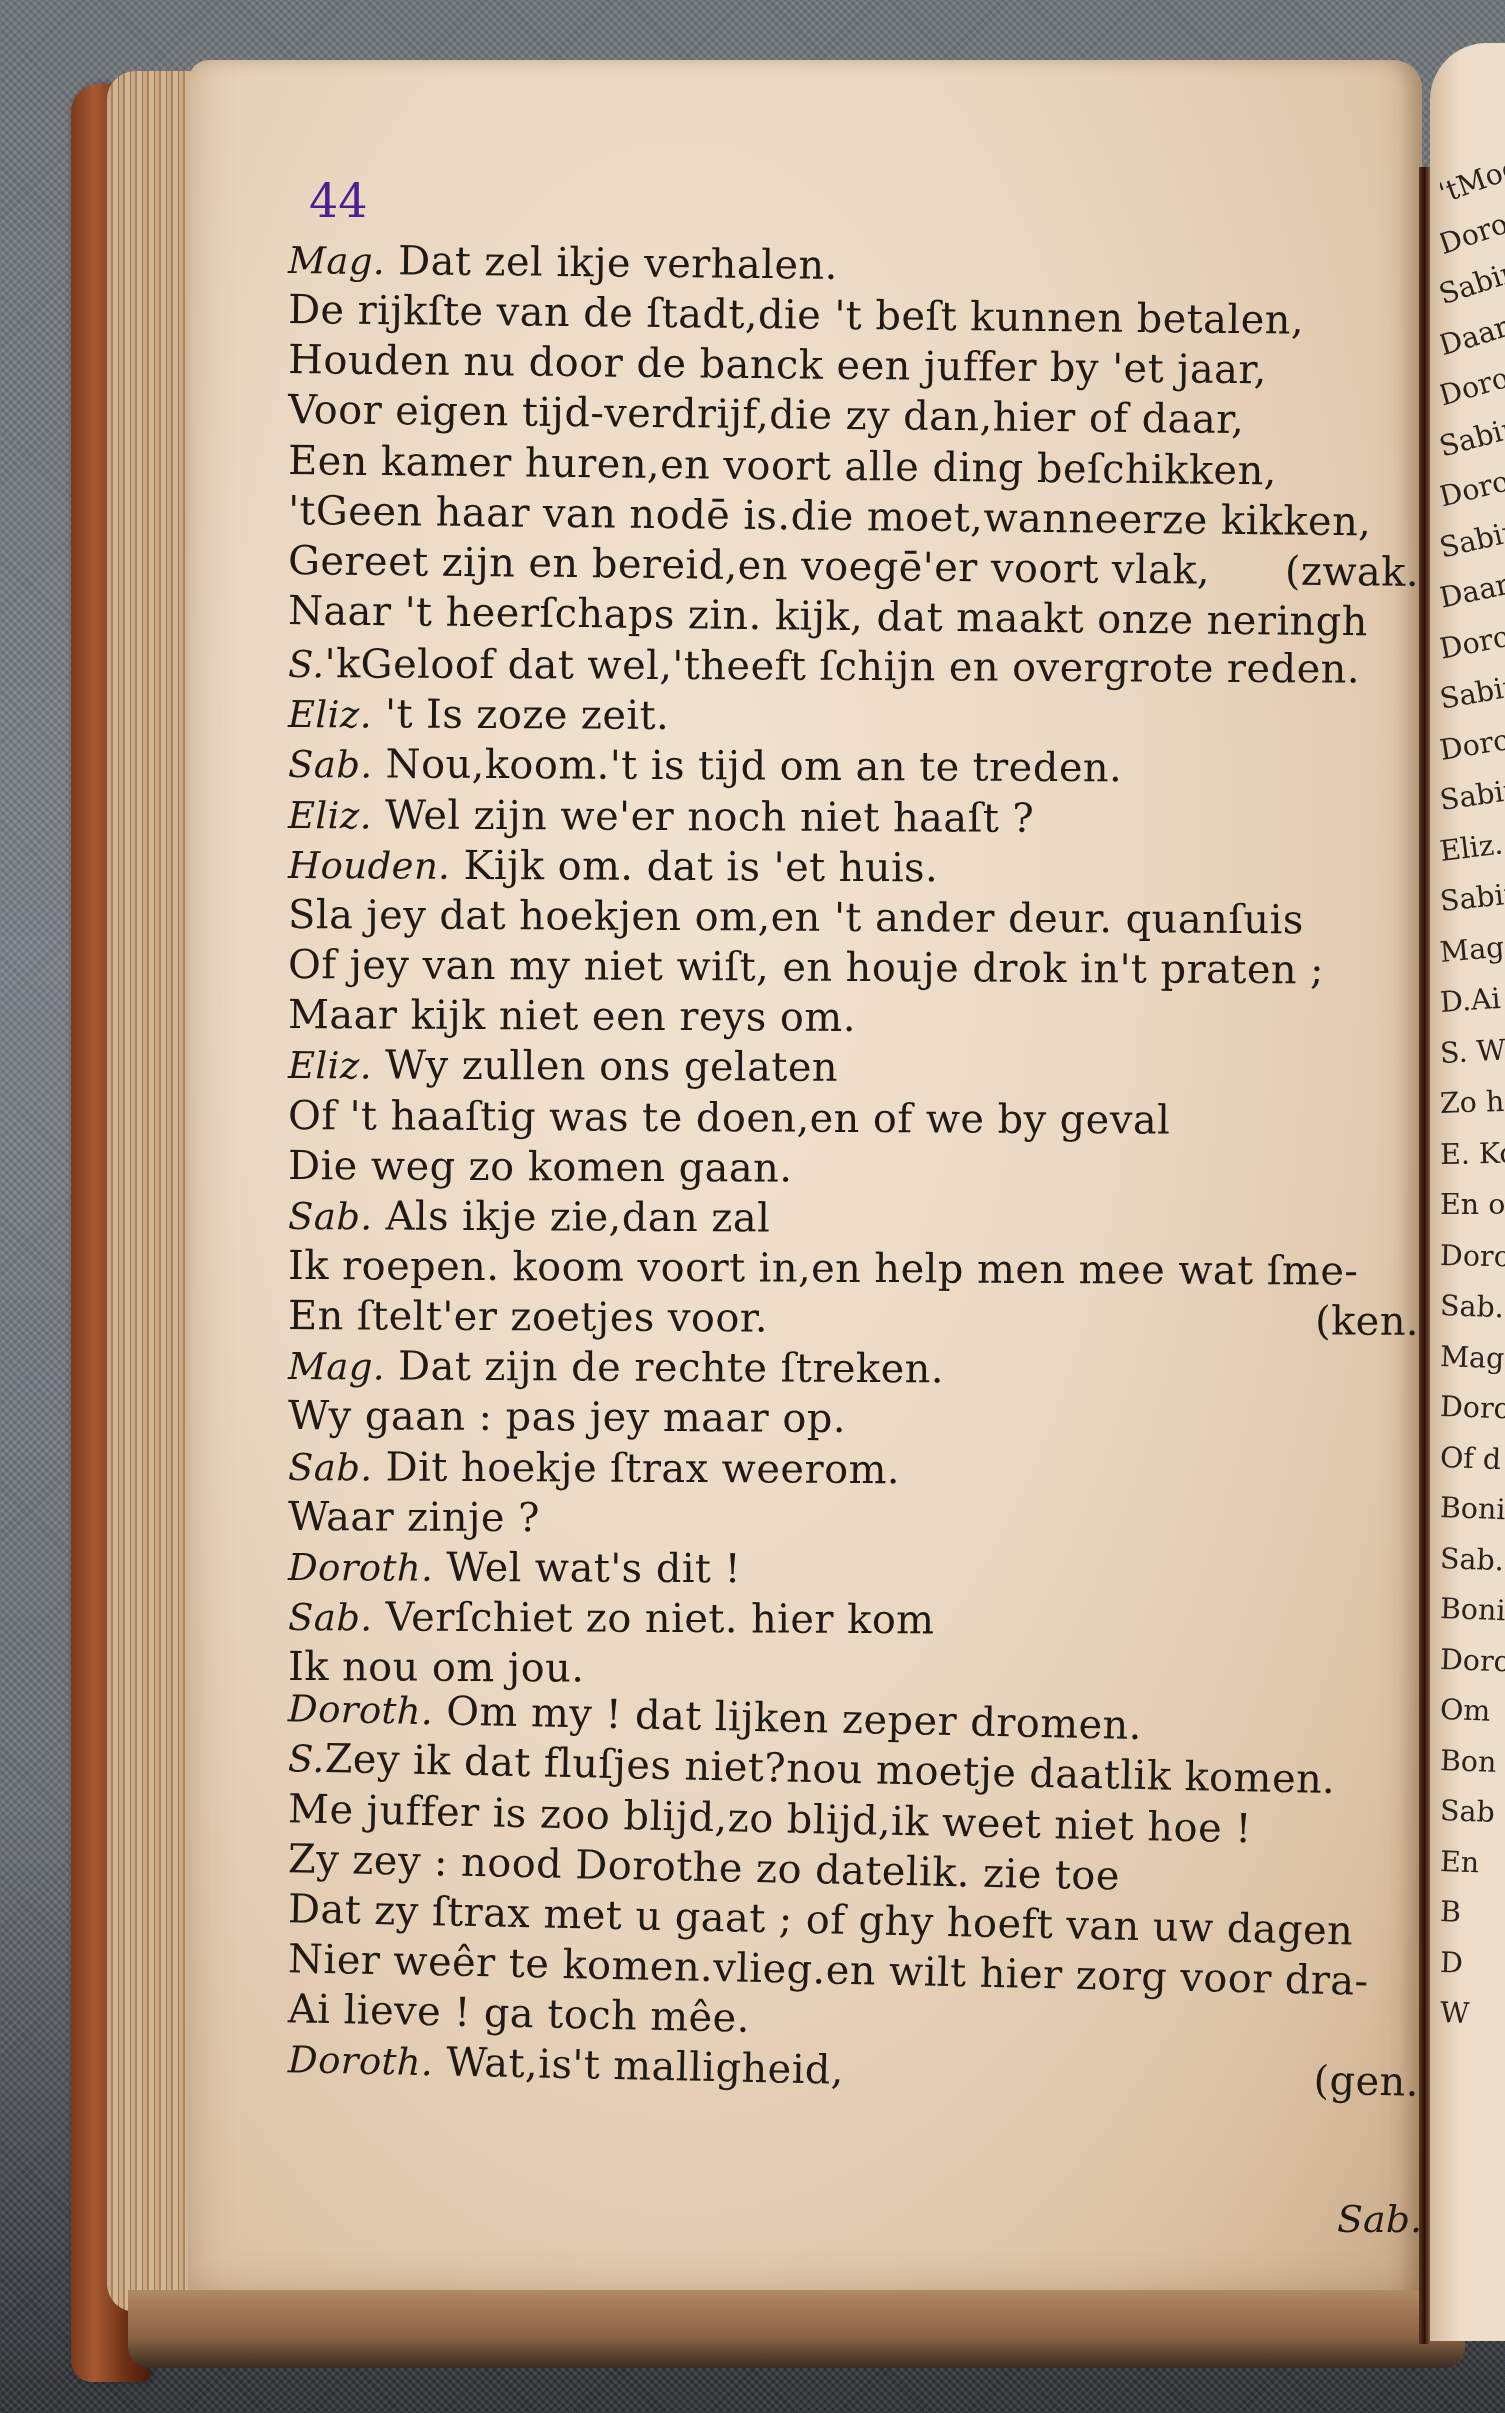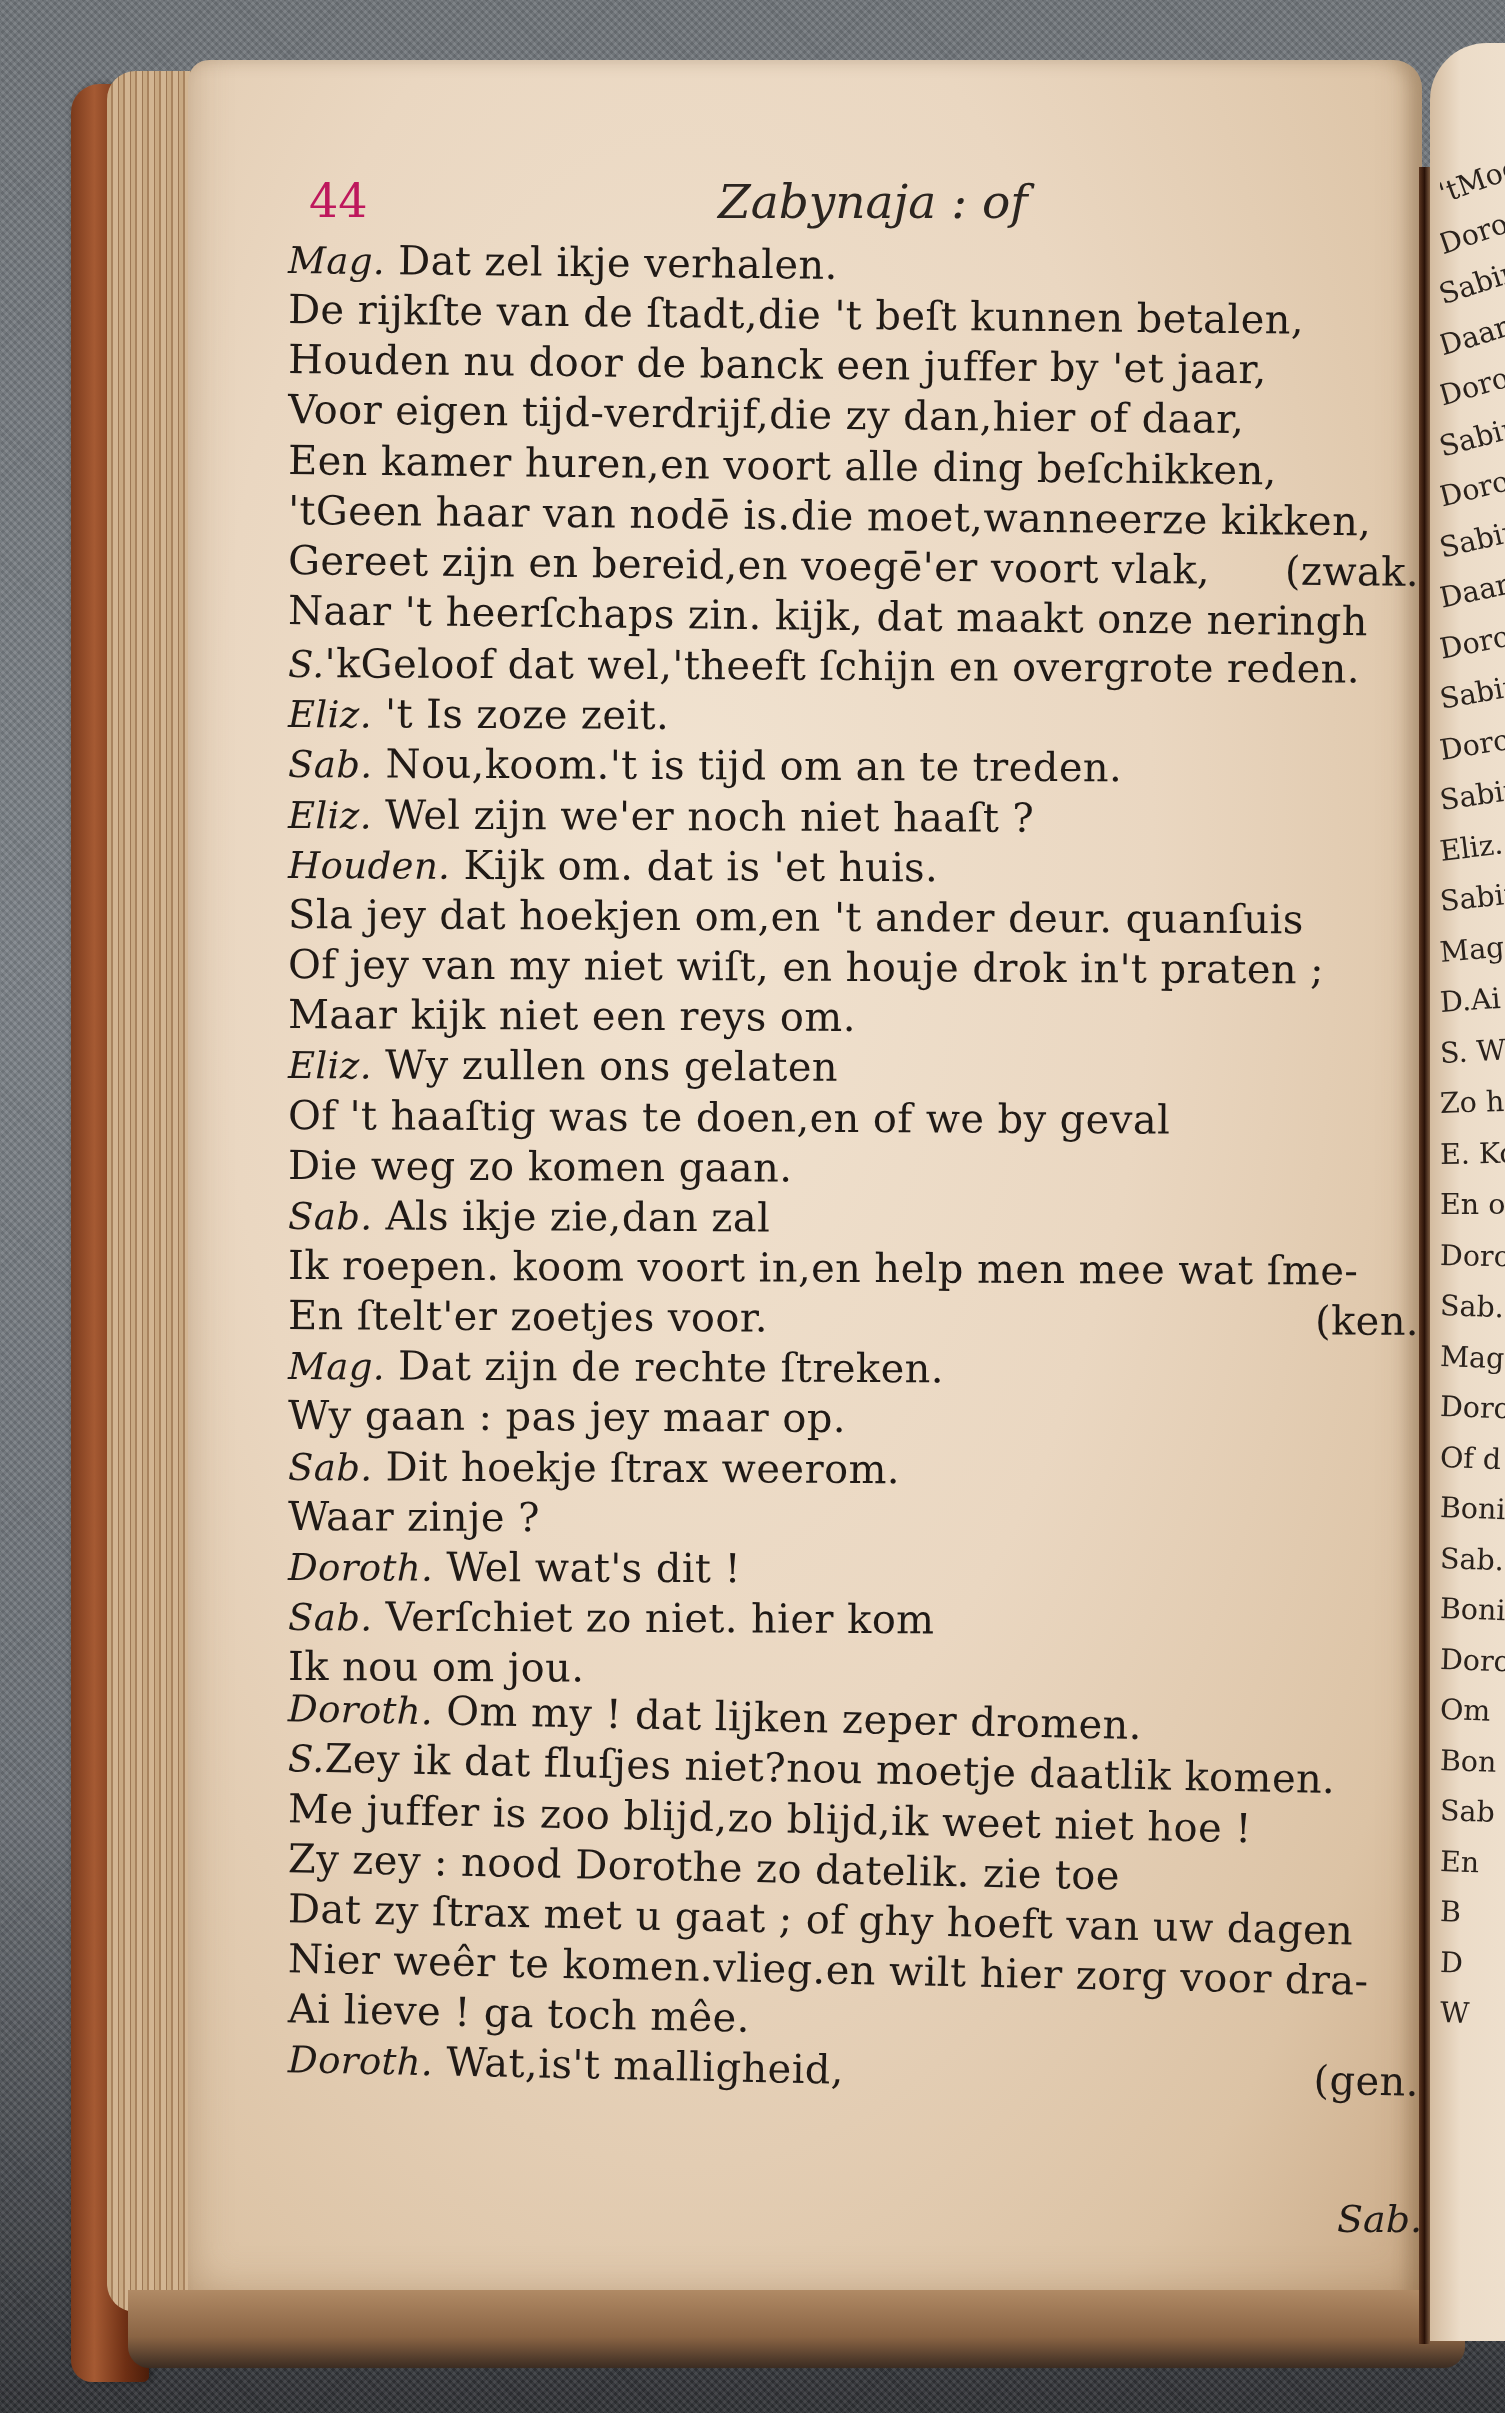--- a/index.html
+++ b/index.html
@@ -38,21 +38,21 @@
     position:absolute; left:1419px; top:167px; width:11.4px; height:2177px;
     background: linear-gradient(90deg, #5a3520, #2a1208 50%, #7a5a40);
   }
   .right-page {
     position:absolute; left:1430px; top:43px; width:100px; height:2298px;
     background: linear-gradient(90deg, #d4bca0, #ecdcc8 30%, #efe1cf);
     border-radius: 57px 0 0 0;
   }
   .page-header { position:absolute; left:309px; top:174px; width:1103px; height:64px; }
   .page-number {
-    position:absolute; left:0; top:0; font-size:46px; color:#be185d;
+    position:absolute; left:0; top:0; font-size:46px; color:#4c1d95;
   }
   .running-title {
     position:absolute; left:409px; top:0; font-size:47px; font-style:italic; color:#2b2520;
   }
   .text-block { position:absolute; left:288px; top:242px; width:1138px; }
   .line {
     position:absolute; left:0; white-space:nowrap; font-size:40px; color:#201a16;
     letter-spacing:0.4px;
   }
   .speaker { font-style:italic; font-size:37px; }
@@ -69,21 +69,20 @@
 
 <div class="cover-left"></div>
 <div class="page-block"></div>
 <div class="page"></div>
 <div class="page-bottom-edge"></div>
 <div class="right-page"></div>
 <div class="gutter"></div>
 
 <div class="page-header">
   <span class="page-number">44</span>
-  <span class="running-title">Zabynaja : of</span>
 </div>
 
 <div class="text-block" id="text-block">
     <div class="line" style="top: 0px; width: 1131px; transform: rotate(0.6deg);"><span class="speaker">Mag.</span><span> Dat zel ikje verhalen.</span></div>
     <div class="line" style="top: 50px; width: 1131px; transform: rotate(0.6deg);"><span>De rijkſte van de ſtadt,die 't beſt kunnen betalen,</span></div>
     <div class="line" style="top: 100px; width: 1131px; transform: rotate(0.6deg);"><span>Houden nu door de banck een juffer by 'et jaar,</span></div>
     <div class="line" style="top: 150px; width: 1131px; transform: rotate(0.6deg);"><span>Voor eigen tijd-verdrijf,die zy dan,hier of daar,</span></div>
     <div class="line" style="top: 201px; width: 1131px; transform: rotate(0.6deg);"><span>Een kamer huren,en voort alle ding beſchikken,</span></div>
     <div class="line" style="top: 251px; width: 1131px; transform: rotate(0.6deg);"><span>'tGeen haar van nodē is.die moet,wanneerze kikken,</span></div>
     <div class="line" style="top: 301px; width: 1131px; transform: rotate(0.6deg);"><span>Gereet zijn en bereid,en voegē'er voort vlak,</span><span class="turnover">(zwak.</span></div>

